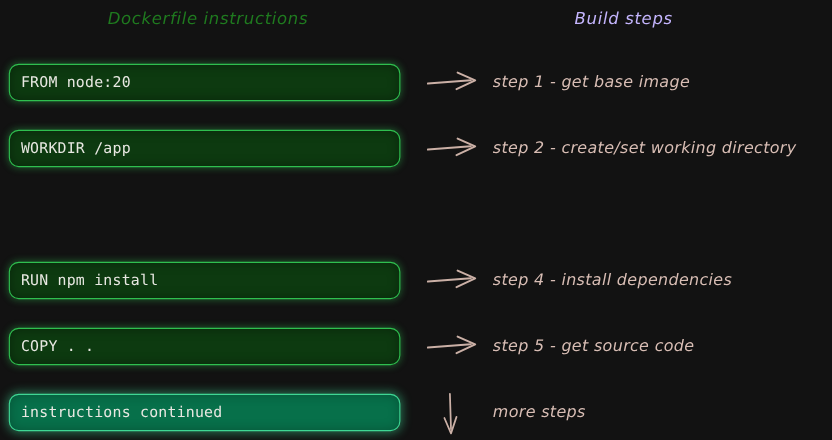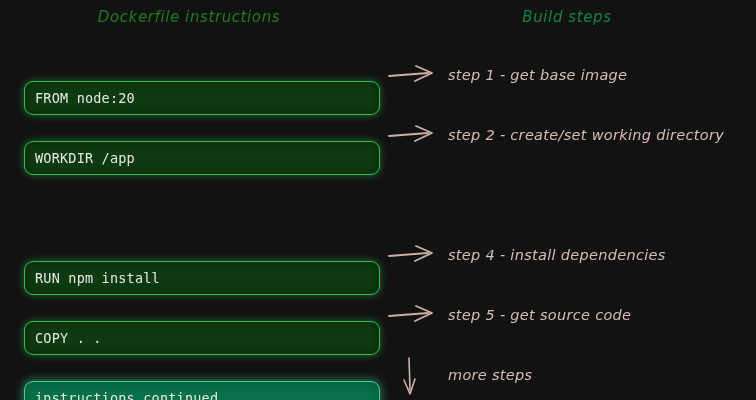--- a/index.html
+++ b/index.html
@@ -34,48 +34,47 @@
   .heading-left {
     left: 0;
     width: 378px;
     text-align: center;
     color: #1f7a1f;
   }
   .heading-right {
     left: 378px;
     width: 378px;
     text-align: center;
-    color: #15803d;
+    color: #c4b5fd;
   }
 
   
   .row {
     position: absolute;
     left: 0;
     width: 756px;
     height: 46px;
   }
 
   
   .instr-box {
     position: absolute;
-    left: 24px;
+    left: 8px;
     top: 0;
     width: 356px;
     height: 34px;
     box-sizing: border-box;
     border-radius: 9px;
     border: 1.6px solid #2fbf4f;
     background: #0d3a10;
     box-shadow: 0 0 7px 1px rgba(47,191,79,0.40),
                 inset 0 0 10px rgba(0,0,0,0.35);
     display: flex;
     align-items: center;
     padding-left: 10px;
-    margin-top: 23px;
   }
   .instr-box.highlight {
     background: #07704a;
     border-color: #3fd694;
     box-shadow: 0 0 9px 2px rgba(63,214,148,0.45),
                 inset 0 0 10px rgba(0,0,0,0.25);
   }
   .instr-text {
     font-family: "DejaVu Sans Mono", monospace;
     font-size: 13.5px;

